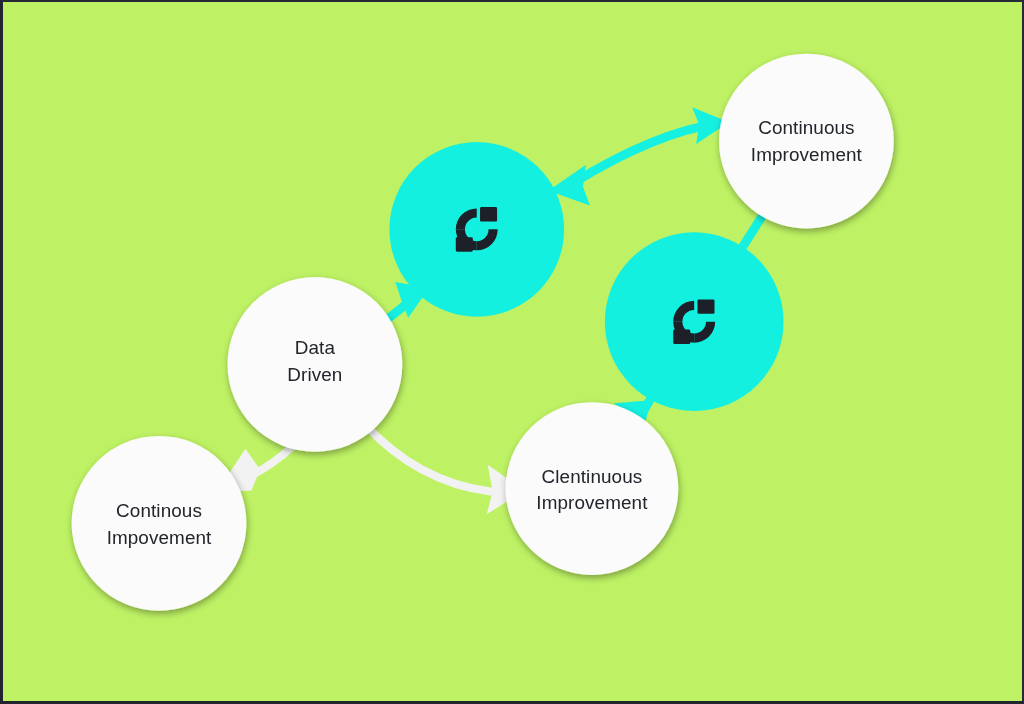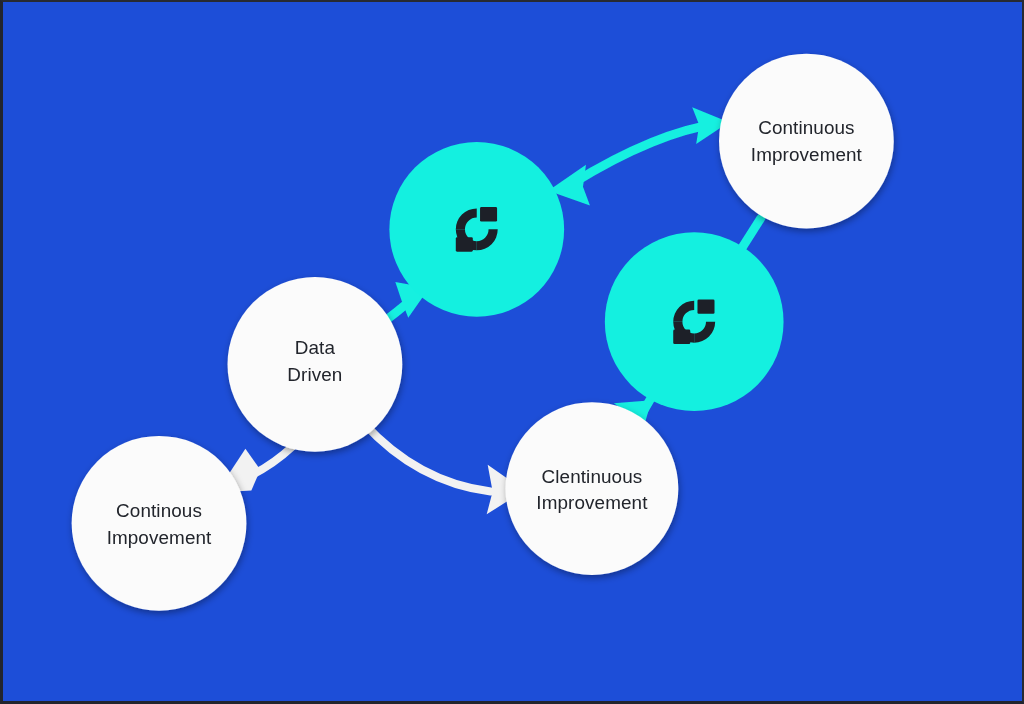--- a/index.html
+++ b/index.html
@@ -4,21 +4,21 @@
 <style>
   html, body {
     margin: 0;
     padding: 0;
     background: #21242d;
   }
   #canvas {
     position: relative;
     width: 1024px;
     height: 704px;
-    background: #1d4ed8;
+    background: #bef264;
     box-sizing: border-box;
     border-left: 3px solid #22252e;
     border-bottom: 3px solid #22252e;
     border-top: 2px solid #272a33;
     border-right: 2px solid #272a33;
     overflow: hidden;
     font-family: "Liberation Sans", sans-serif;
   }
   #diagram-svg {
     position: absolute;

